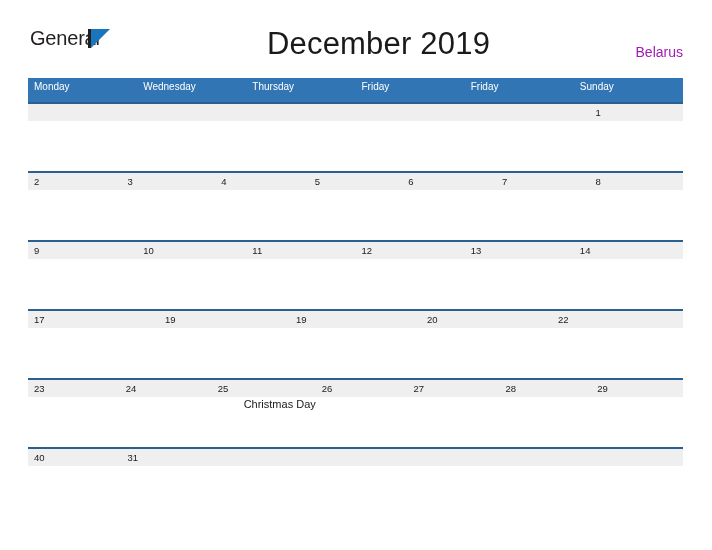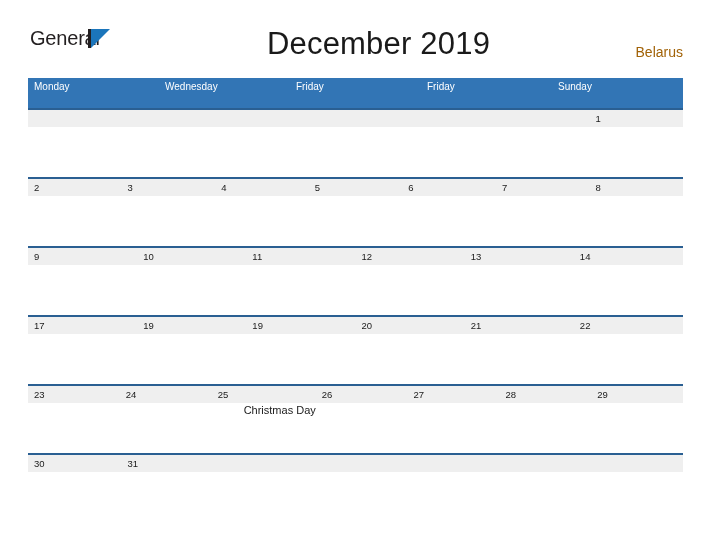--- a/index.html
+++ b/index.html
@@ -98,36 +98,36 @@
     letter-spacing: 0.2px;
     font-family: "Liberation Sans", sans-serif;
     padding-left: 45px;
   }
 
   .country {
     position: absolute;
     right: 29px;
     top: 44px;
     font-size: 14px;
-    color: #a16207;
+    color: #a21caf;
     font-family: "Liberation Sans", sans-serif;
   }
 
   
   .calendar {
     position: absolute;
     left: 28px;
     top: 78px;
     width: 655px;
   }
 
   .dow-header {
     display: flex;
     background: #3275b5;
-    height: 30px;
+    height: 24px;
   }
 
   .dow-cell {
     flex: 1 1 0;
     color: #ffffff;
     font-size: 10px;
     line-height: 18px;
     padding-left: 6px;
     white-space: nowrap;
     font-family: "Liberation Sans", sans-serif;
@@ -206,20 +206,21 @@
 
     <div class="country">Belarus</div>
 
   </div>
 
   <div class="calendar">
 
     <div class="dow-header">
       <div class="dow-cell">Monday</div>
       <div class="dow-cell">Wednesday</div>
+      <div class="dow-cell">Thursday</div>
       <div class="dow-cell">Friday</div>
       <div class="dow-cell">Friday</div>
       <div class="dow-cell">Sunday</div>
     </div>
 
     <div class="week-row">
       <div class="week-body">
         <div class="week-band"></div>
         <div class="day-cell">
             <div class="day-number"></div>
@@ -329,24 +330,20 @@
           </div>
         <div class="day-cell">
             <div class="day-number">19</div>
             <div class="day-event"></div>
           </div>
         <div class="day-cell">
             <div class="day-number">20</div>
             <div class="day-event"></div>
           </div>
         <div class="day-cell">
-            <div class="day-number">21</div>
-            <div class="day-event"></div>
-          </div>
-        <div class="day-cell">
             <div class="day-number">22</div>
             <div class="day-event"></div>
           </div>
       </div>
     </div>
 
     <div class="week-row">
       <div class="week-body">
         <div class="week-band"></div>
         <div class="day-cell">
@@ -377,21 +374,21 @@
             <div class="day-number">29</div>
             <div class="day-event"></div>
           </div>
       </div>
     </div>
 
     <div class="week-row last">
       <div class="week-body">
         <div class="week-band"></div>
         <div class="day-cell">
-            <div class="day-number">30</div>
+            <div class="day-number">40</div>
             <div class="day-event"></div>
           </div>
         <div class="day-cell">
             <div class="day-number">31</div>
             <div class="day-event"></div>
           </div>
         <div class="day-cell">
             <div class="day-number"></div>
             <div class="day-event"></div>
           </div>

